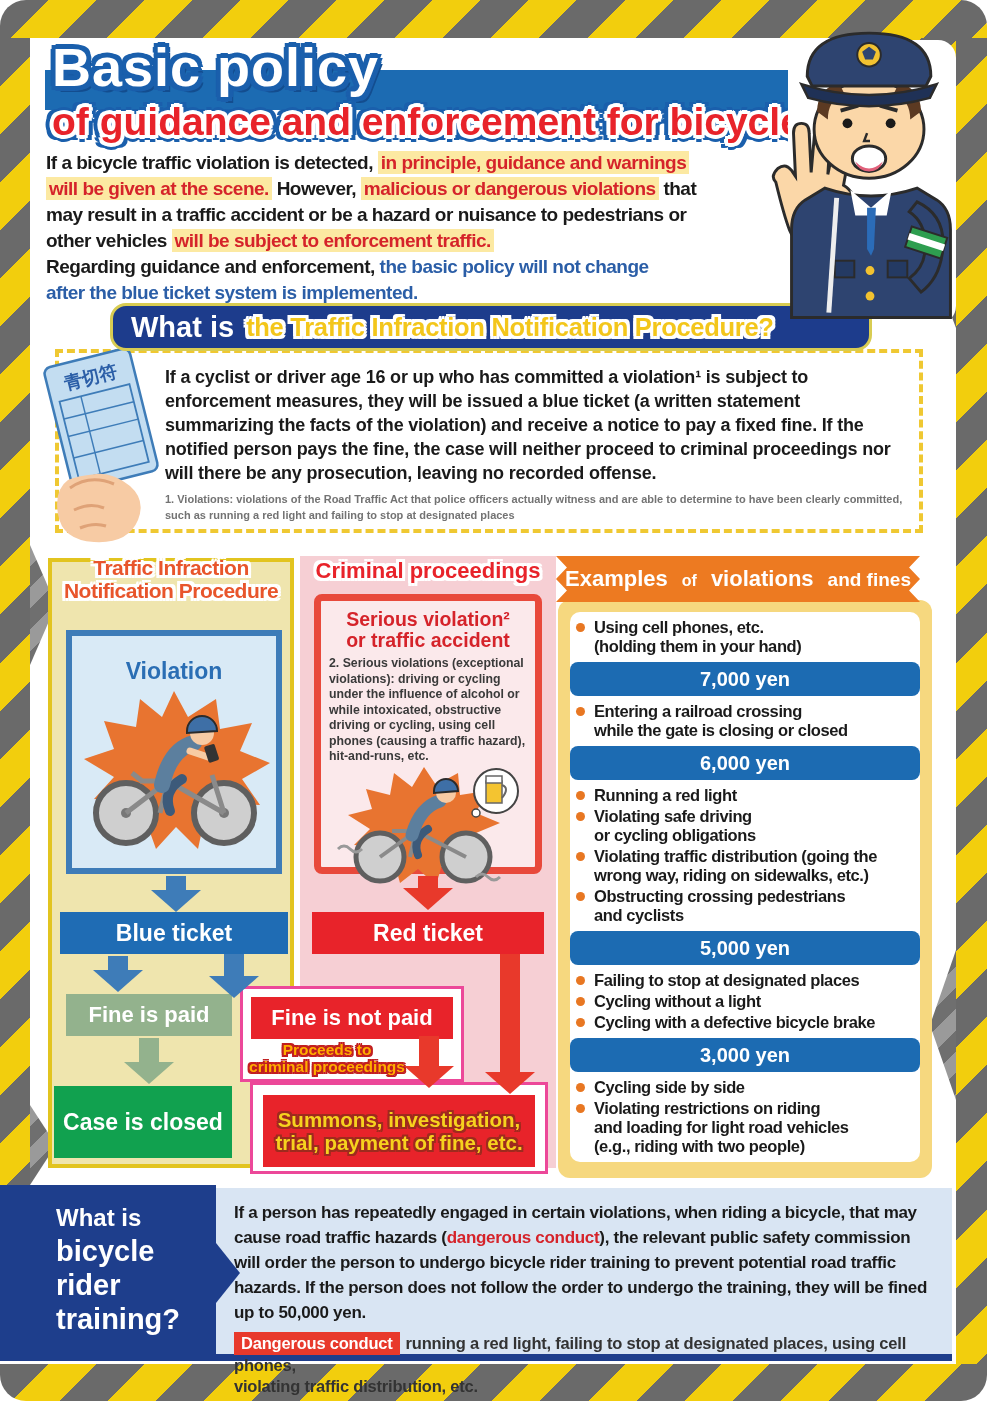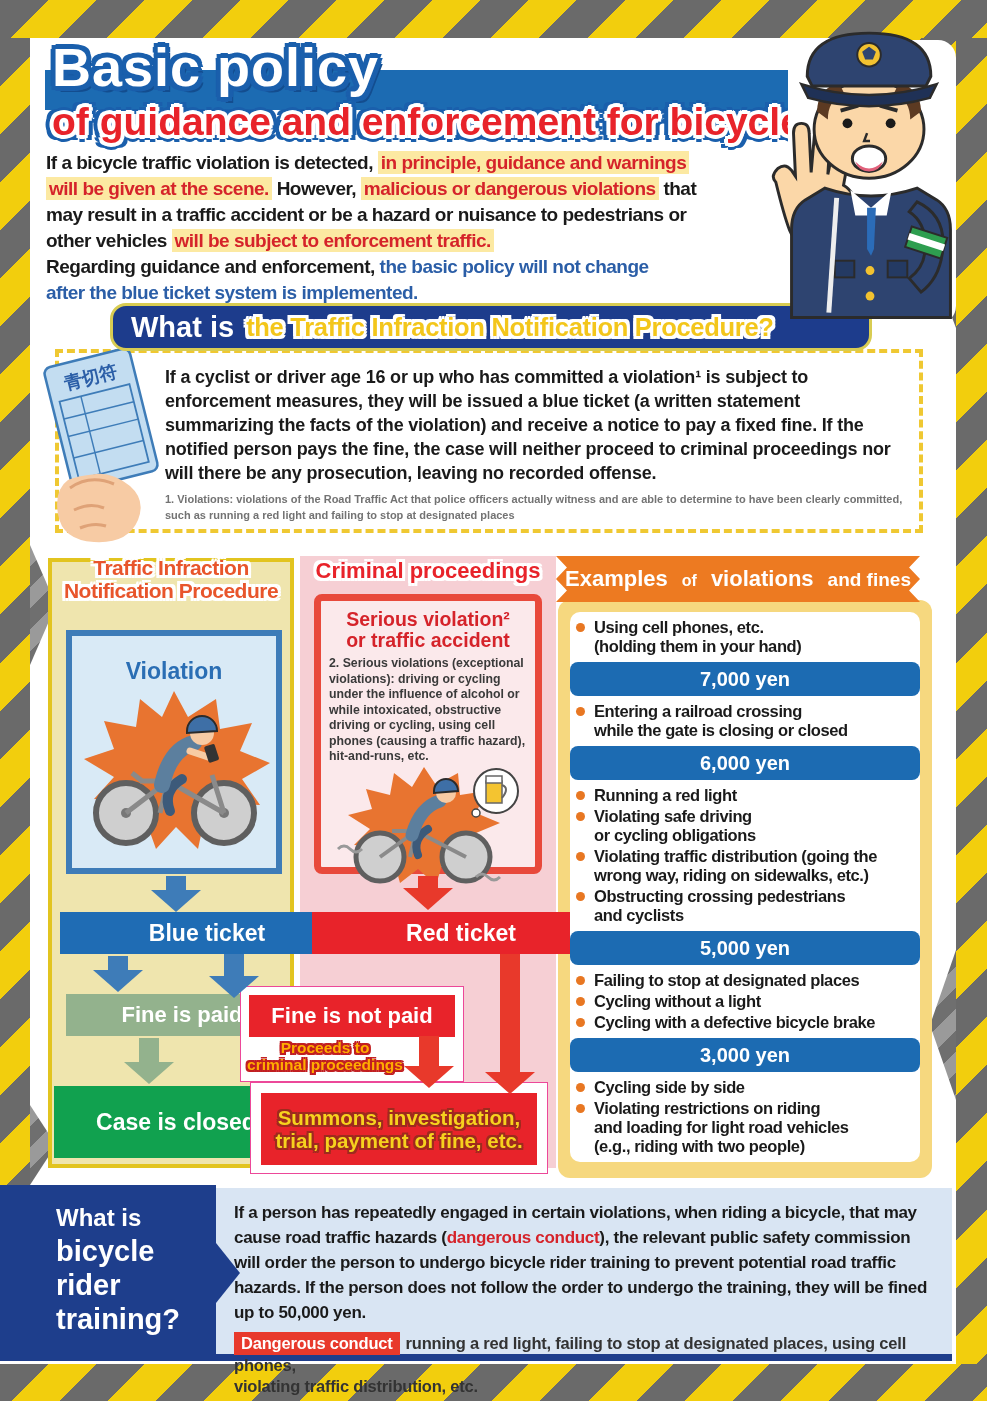--- a/index.html
+++ b/index.html
@@ -1,17 +1,17 @@
 <!DOCTYPE html>
 <html><head>
 <meta charset="utf-8">
 <style>
   html,body{margin:0;padding:0;background:#fff;}
   .page{position:relative;width:987px;height:1401px;background:#fff;overflow:hidden;
-        font-family:"Liberation Sans","DejaVu Sans",sans-serif;}
+        font-family:"Liberation Sans","DejaVu Sans",sans-serif;border-radius:26px;}
   .abs{position:absolute;}
   
   .hz{background:repeating-linear-gradient(135deg,#6a6a6a 0 34px,#f2ce0d 34px 68px);z-index:6;}
   .accent-grey{background:repeating-linear-gradient(135deg,#9a9a9a 0 15px,#6f6f6f 15px 30px);z-index:1;}
   .accent-yg{background:repeating-linear-gradient(135deg,#6a6a6a 0 26px,#f2ce0d 26px 52px);z-index:1;}
   .inner{left:30px;top:38px;width:926px;height:1326px;background:#fff;z-index:0;}
   
   .ow{text-shadow:-3px -3px 0 #fff,3px -3px 0 #fff,-3px 3px 0 #fff,3px 3px 0 #fff,-3px 0 0 #fff,3px 0 0 #fff,0 -3px 0 #fff,0 3px 0 #fff;}
   .title1{left:52px;top:36px;margin:0;font-size:54px;font-weight:bold;color:#fff;letter-spacing:1px;z-index:2;white-space:nowrap;
     text-shadow:-4px -4px 0 #1a5fac,4px -4px 0 #1a5fac,-4px 4px 0 #1a5fac,4px 4px 0 #1a5fac,-5px 0 0 #1a5fac,5px 0 0 #1a5fac,0 -5px 0 #1a5fac,0 5px 0 #1a5fac,5px 6px 0 #134d8f;}
@@ -37,27 +37,27 @@
   
   .panel-left{left:48px;top:558px;width:246px;height:610px;background:#efe5ae;border:4px solid #e2c41f;box-sizing:border-box;z-index:2;}
   .lhead{left:48px;top:556px;width:246px;z-index:4;text-align:center;font-size:21px;font-weight:bold;line-height:23px;letter-spacing:-0.5px;color:#e8552b;}
   .panel-mid{left:300px;top:556px;width:256px;height:612px;background:#f6cfd4;z-index:2;}
   .mhead{left:300px;top:558px;width:256px;z-index:4;text-align:center;font-size:22px;font-weight:bold;color:#e8232a;}
   .violation-box{left:66px;top:630px;width:216px;height:244px;background:#d9eaf6;border:6px solid #3e7cb8;box-sizing:border-box;z-index:3;text-align:center;}
   .violation-label{margin-top:22px;font-size:23px;font-weight:bold;color:#2a6eb4;}
   .serious-box{left:314px;top:594px;width:228px;height:280px;background:#fbe9eb;border:7px solid #e8493b;border-radius:8px;box-sizing:border-box;z-index:3;text-align:center;}
   .serious-h{margin-top:8px;font-size:19.5px;font-weight:bold;line-height:21px;color:#d5232a;}
   .serious-note{margin:5px 8px 0 8px;font-size:12.3px;font-weight:600;line-height:15.5px;color:#3a3a3a;text-align:left;}
-  .bar{position:absolute;color:#fff;font-weight:bold;text-align:center;z-index:3;padding-left:33px;}
+  .bar{position:absolute;color:#fff;font-weight:bold;text-align:center;z-index:3;}
   .bar-blue{background:#1f6cb4;} .bar-red{background:#e8232a;} .bar-sage{background:#93b28d;} .bar-green{background:#11a14f;}
   .arr{position:absolute;display:flex;flex-direction:column;align-items:center;z-index:3;}
   .arr .sh{flex:1;width:20px;background:var(--ac);}
   .arr .hd{width:0;height:0;border-left:25px solid transparent;border-right:25px solid transparent;border-top:22px solid var(--ac);}
   .c-blue{--ac:#3e7cb8;} .c-red{--ac:#e8392b;} .c-sage{--ac:#93b28d;}
-  .wbox{position:absolute;background:#fff;border:1px solid #ec4899;box-sizing:border-box;z-index:4;}
+  .wbox{position:absolute;background:#fff;border:3px solid #ec4899;box-sizing:border-box;z-index:4;}
   .fnp-bar{margin:8px 8px 0 8px;height:42px;line-height:42px;background:#e8232a;color:#fff;font-size:22px;font-weight:bold;text-align:center;}
   .proceeds{margin:3px 0 0 4px;width:160px;text-align:center;font-size:15.5px;font-weight:bold;line-height:16.5px;color:#ffad00;
     text-shadow:-2px -2px 0 #c11e20,2px -2px 0 #c11e20,-2px 2px 0 #c11e20,2px 2px 0 #c11e20,-2px 0 0 #c11e20,2px 0 0 #c11e20,0 -2px 0 #c11e20,0 2px 0 #c11e20;}
   .summons-bar{margin:10px;height:72px;background:#e8232a;display:flex;flex-direction:column;justify-content:center;}
   .summons-line{text-align:center;font-size:20.5px;font-weight:bold;line-height:23px;color:#f7d21e;
     text-shadow:-2px -2px 0 #9e2b1e,2px -2px 0 #9e2b1e,-2px 2px 0 #9e2b1e,2px 2px 0 #9e2b1e,-2px 0 0 #9e2b1e,2px 0 0 #9e2b1e,0 -2px 0 #9e2b1e,0 2px 0 #9e2b1e;}
   
   .ribbon{left:556px;top:556px;width:364px;height:46px;background:#ed7a21;z-index:4;display:flex;align-items:baseline;justify-content:center;
     color:#fff;font-weight:bold;line-height:46px;gap:14px;
     clip-path:polygon(0 0,100% 0,97% 25%,100% 50%,97% 75%,100% 100%,0 100%,3% 75%,0 50%,3% 25%);}

